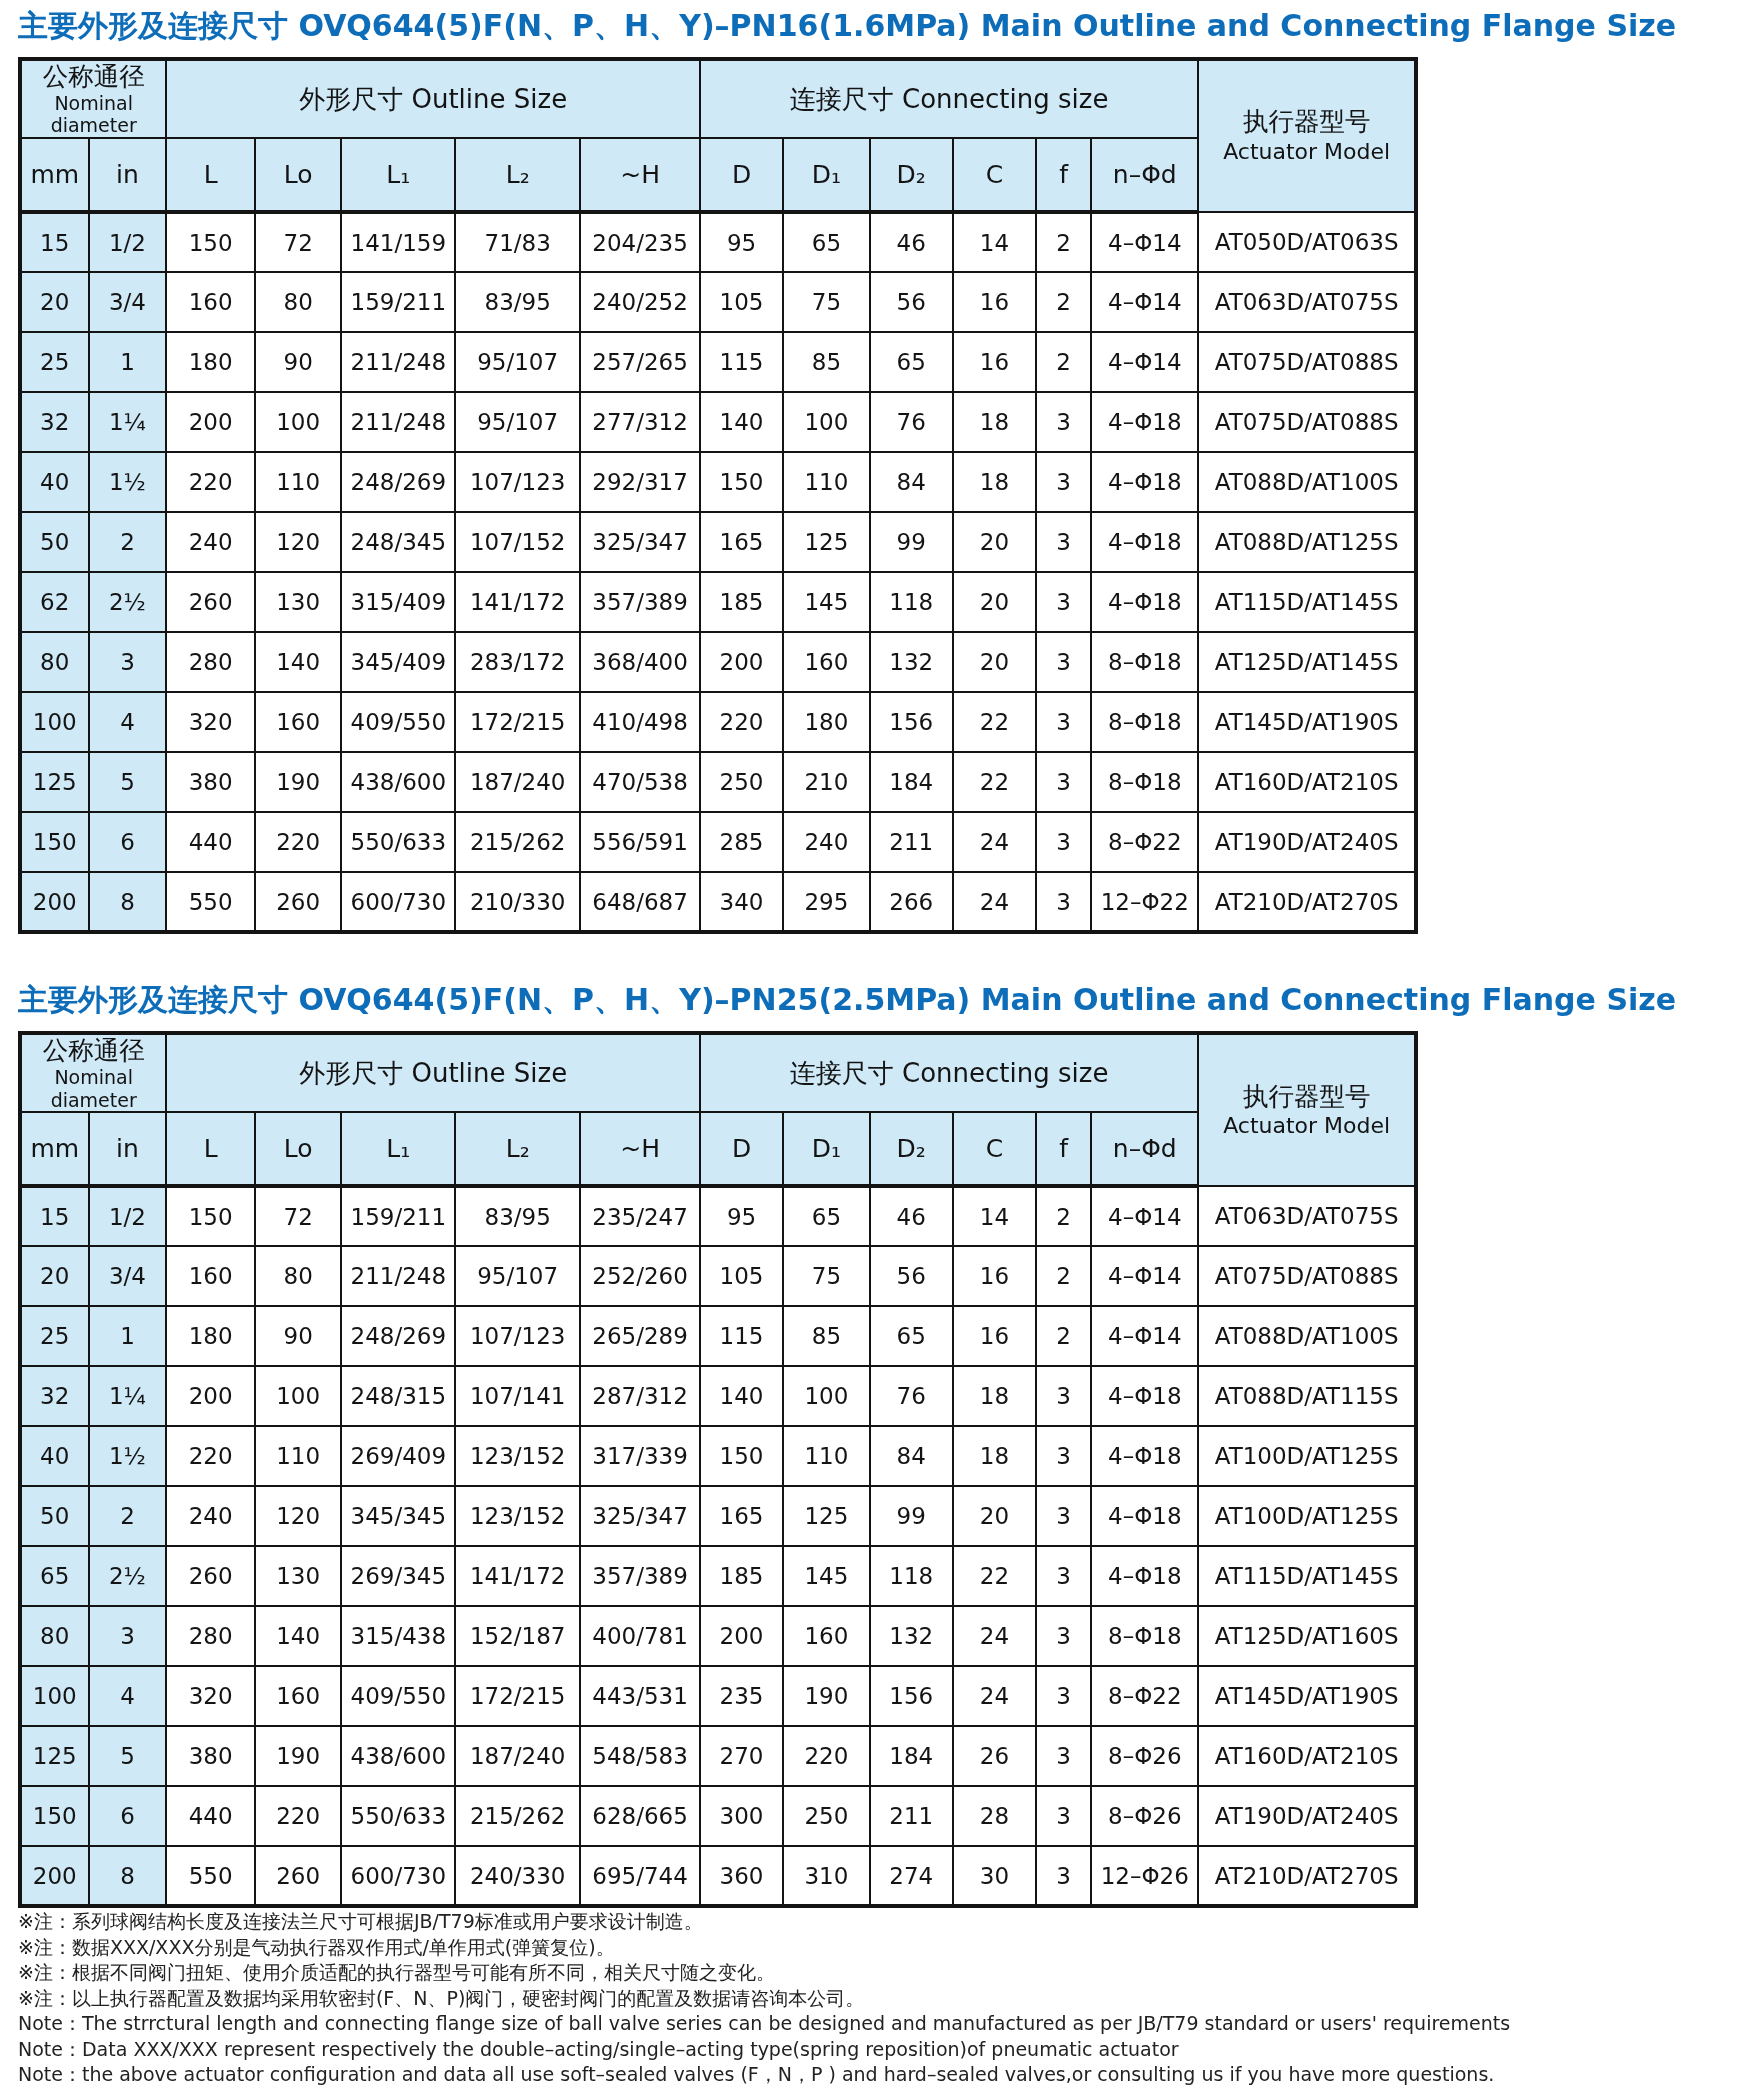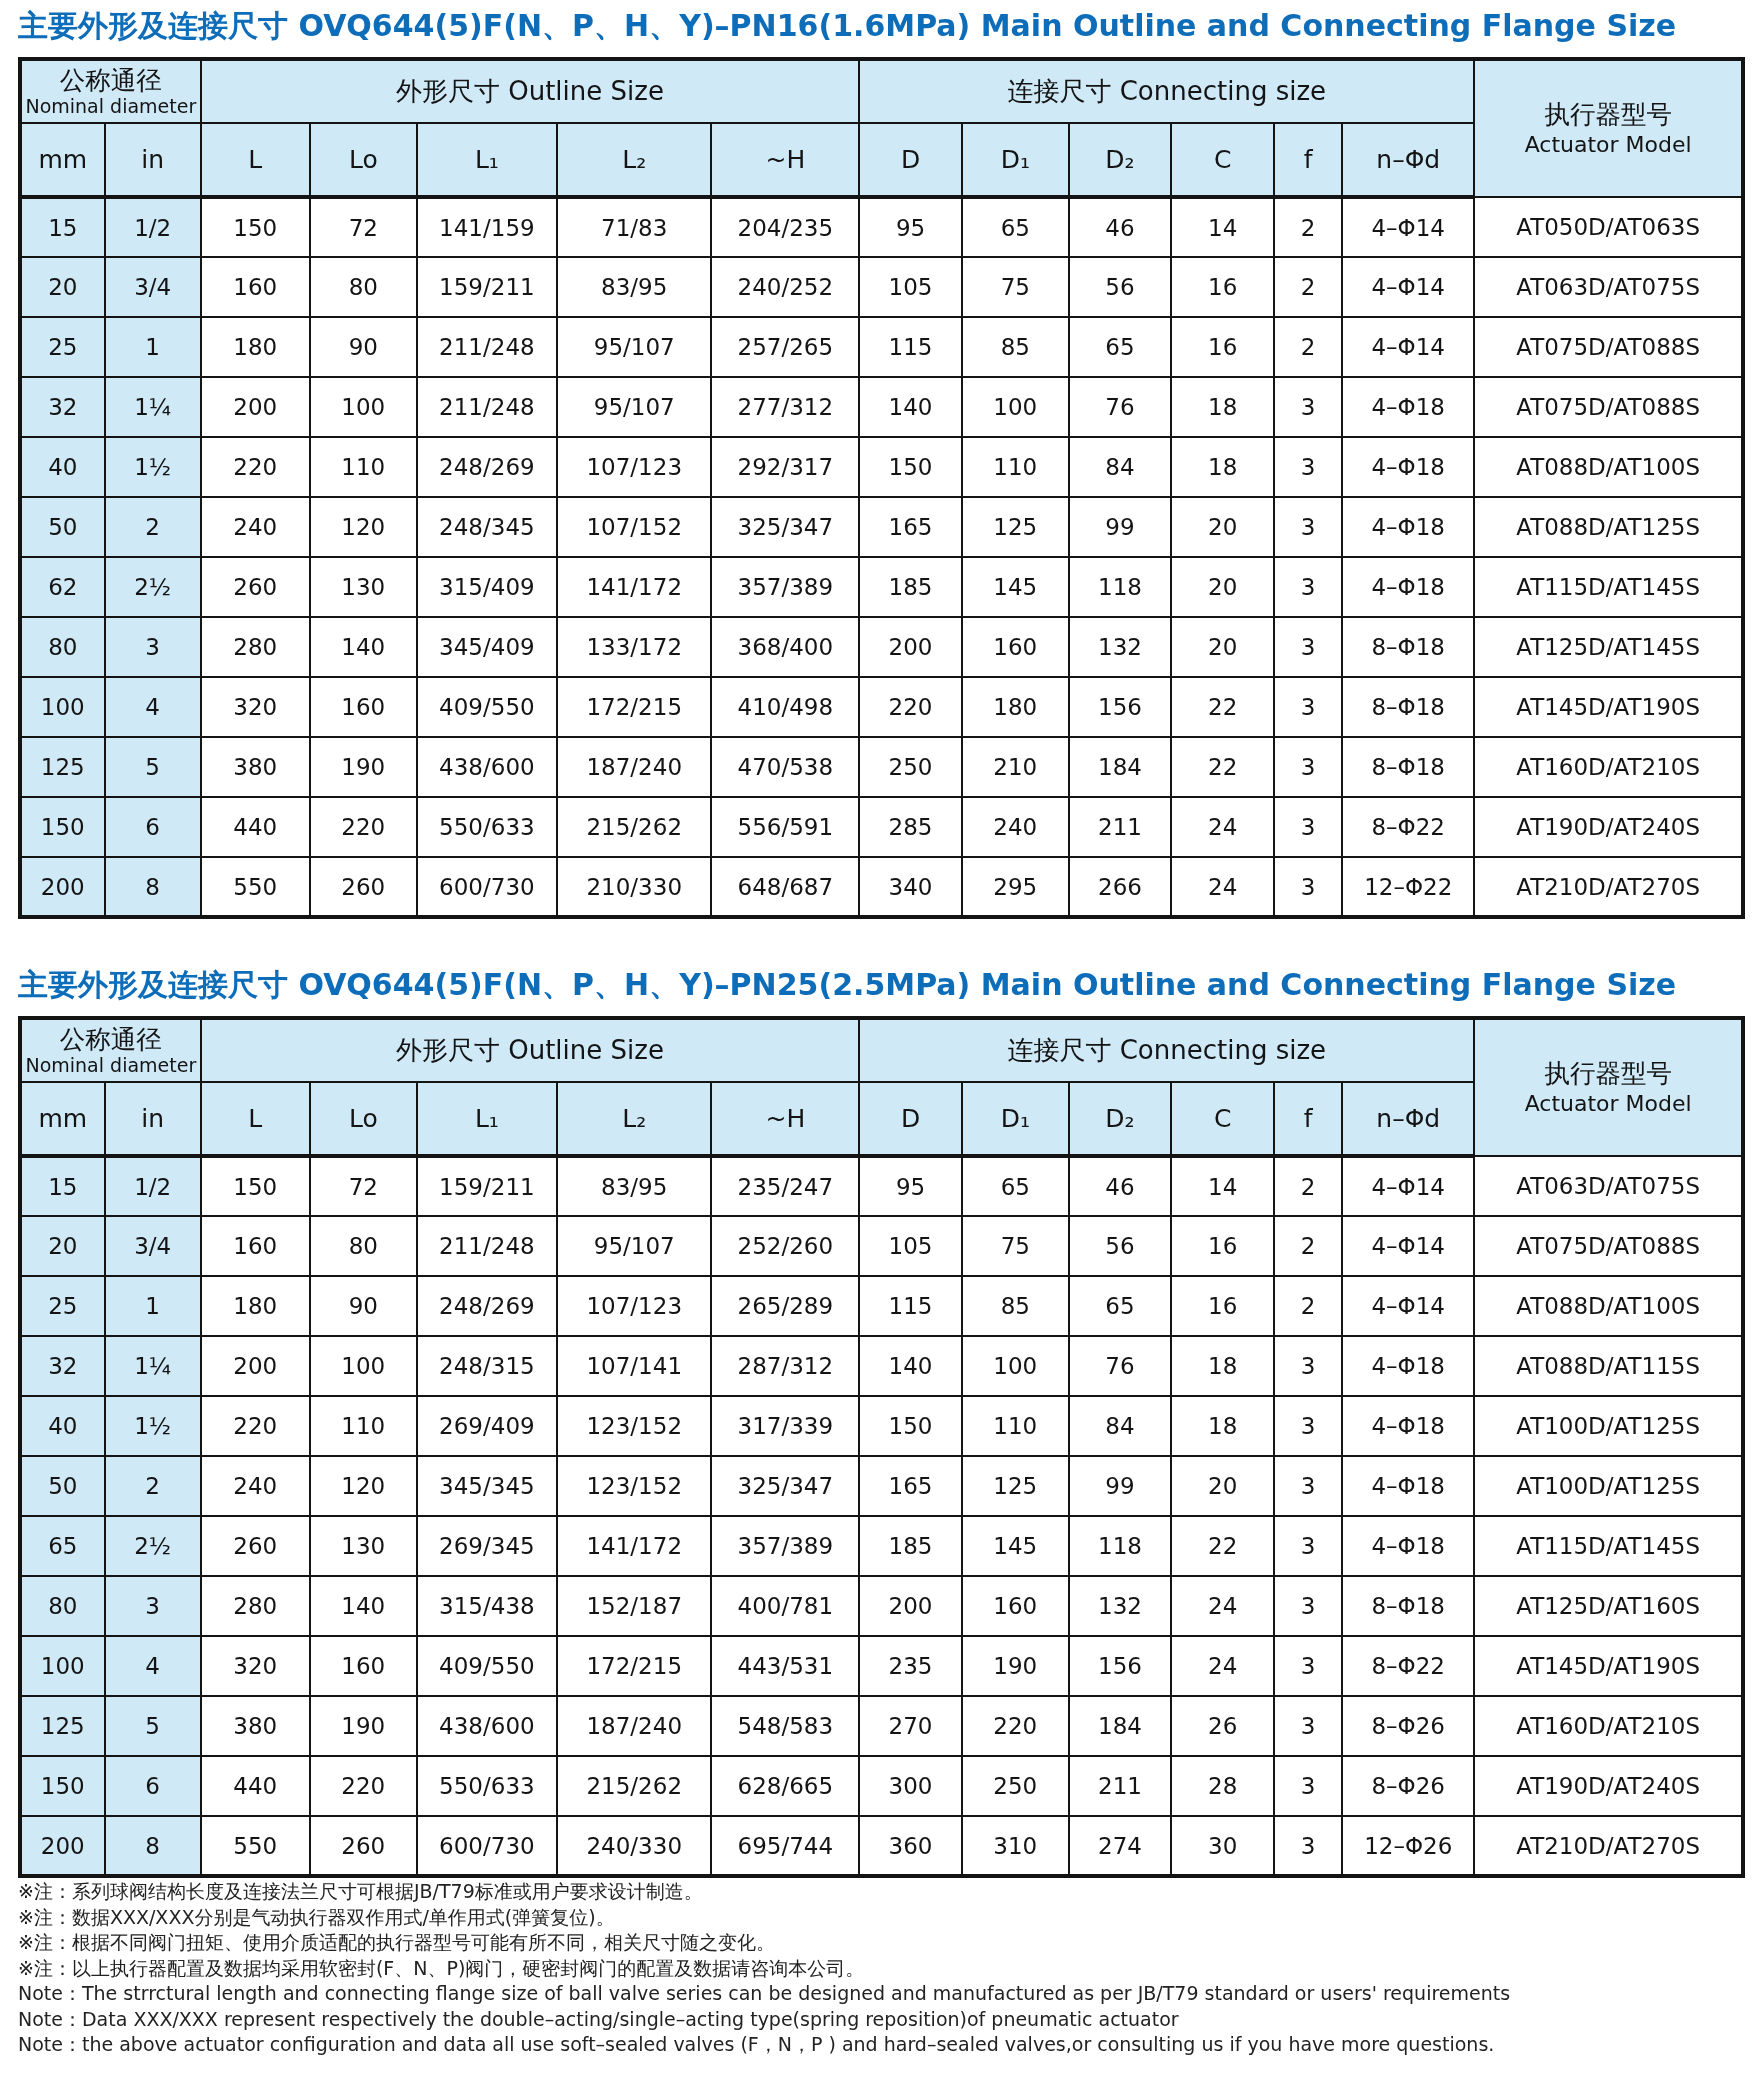--- a/index.html
+++ b/index.html
@@ -21,21 +21,21 @@
     font-weight:bold;
     font-size:30px;
     line-height:1.2;
     margin:3px 0 13px 0;
     white-space:nowrap;
   }
   section + section .title{margin-top:48px;}
   table.dim{
     border-collapse:collapse;
     table-layout:fixed;
-    width:1727px;
+    width:1400px;
     border:4.1px solid var(--line);
   }
   table.dim th, table.dim td{
     border:2.5px solid var(--line);
     text-align:center;
     vertical-align:middle;
     padding:0;
     overflow:hidden;
   }
   thead th{background:var(--hdr-bg);font-weight:normal;}
@@ -220,21 +220,21 @@
             <td>3</td>
             <td>4–Φ18</td>
             <td>AT115D/AT145S</td>
           </tr>
           <tr>
             <td class="blue">80</td>
             <td class="blue">3</td>
             <td>280</td>
             <td>140</td>
             <td>345/409</td>
-            <td>133/172</td>
+            <td>283/172</td>
             <td>368/400</td>
             <td>200</td>
             <td>160</td>
             <td>132</td>
             <td>20</td>
             <td>3</td>
             <td>8–Φ18</td>
             <td>AT125D/AT145S</td>
           </tr>
           <tr>

